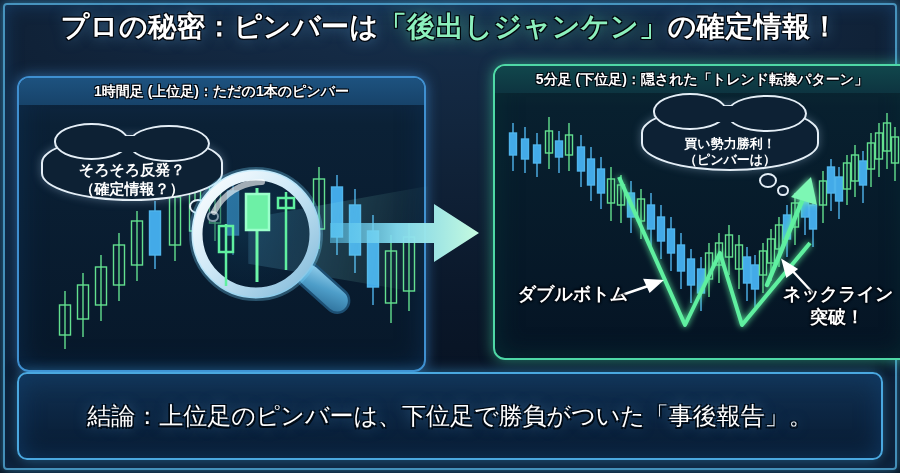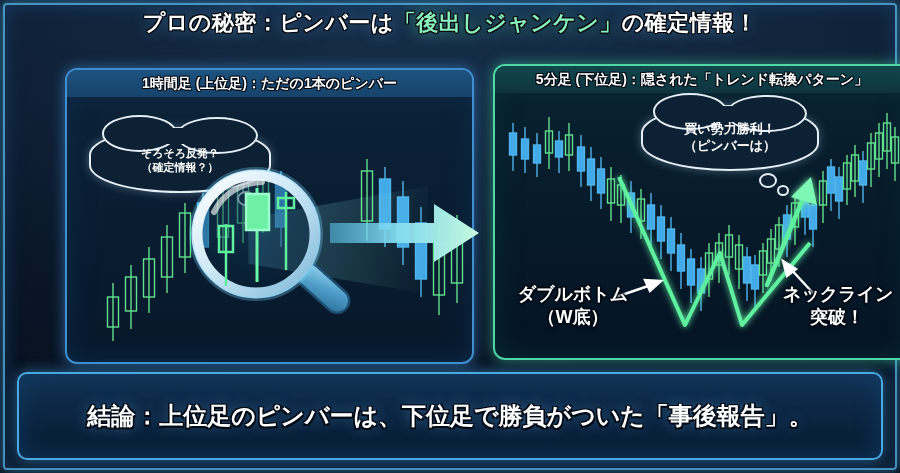--- a/index.html
+++ b/index.html
@@ -12,34 +12,33 @@
   }
   
   #outer-frame{
     position:absolute;inset:3px;border:2px solid rgba(90,185,235,.75);
     border-radius:4px;box-shadow:0 0 12px rgba(80,190,240,.55),inset 0 0 18px rgba(30,90,150,.45);
     pointer-events:none;
   }
   
   #title{
     position:absolute;left:0;top:8px;width:900px;text-align:center;
-    font-size:22px;font-weight:bold;letter-spacing:.5px;white-space:nowrap;
+    font-size:28px;font-weight:bold;letter-spacing:.5px;white-space:nowrap;
     color:#ffffff;
     text-shadow:0 0 2px #000,1px 1px 0 #02070f,-1px 1px 0 #02070f,1px -1px 0 #02070f,-1px -1px 0 #02070f,0 0 14px rgba(120,200,255,.55);
   }
   #title .hl{color:#8cf0bd;text-shadow:0 0 2px #000,1px 1px 0 #02070f,-1px 1px 0 #02070f,1px -1px 0 #02070f,-1px -1px 0 #02070f,0 0 16px rgba(100,240,180,.75);}
 
   
   .panel{position:absolute;border-radius:12px;overflow:hidden;}
   #panel-left{
-    left:17px;top:68px;width:405px;height:292px;
+    left:17px;top:76px;width:405px;height:292px;
     background:linear-gradient(180deg,#0f2a47 0%,#0b2136 16%,#07182a 100%);
     border:2.5px solid #3f8fd0;
     box-shadow:0 0 14px rgba(70,150,225,.6),inset 0 0 26px rgba(12,45,80,.8);
-    margin-left:48px;
   }
   #panel-right{
     left:469px;top:64px;width:414px;height:292px;
     background:linear-gradient(180deg,#0d2e35 0%,#08202f 14%,#051424 100%);
     border:2.5px solid #4fd8a6;
     box-shadow:0 0 14px rgba(70,225,170,.55),inset 0 0 26px rgba(8,50,55,.8);
     margin-left:24px;
   }
   .panel-head{
     height:27px;line-height:27px;text-align:center;
@@ -48,21 +47,21 @@
   }
   #panel-left .panel-head{background:linear-gradient(180deg,#1d527f 0%,#17436a 100%);}
   #panel-right .panel-head{background:linear-gradient(180deg,#11474c 0%,#0d3440 100%);}
   .panel-body{position:relative;width:100%;height:263px;}
 
   
   .bubble{position:absolute;}
   .bubble .cloud{
     position:relative;background:#0d2134;border:2.5px solid #e4eef6;border-radius:50%/42%;
     box-shadow:0 0 10px rgba(180,215,245,.35);
-    display:flex;align-items:center;justify-content:center;
+    display:flex;align-items:flex-end;justify-content:center;
   }
   .bubble .cloud::before,.bubble .cloud::after{
     content:"";position:absolute;background:#0d2134;border:2.5px solid #e4eef6;border-radius:50%;
   }
   .bubble .cloud::before{width:40%;height:52%;left:6%;top:-22%;}
   .bubble .cloud::after{width:44%;height:54%;right:6%;top:-20%;}
   .bubble .txt{position:relative;z-index:3;text-align:center;color:#fff;font-weight:bold;line-height:1.28;white-space:nowrap;}
   .bubble .mask{position:absolute;left:12%;right:12%;top:-2%;height:26%;background:#0d2134;z-index:2;}
   .dot{position:absolute;background:#0d2134;border:2.2px solid #e4eef6;border-radius:50%;}
 
@@ -83,21 +82,21 @@
 
   
   #conclusion{
     position:absolute;left:17px;top:372px;width:866px;height:88px;box-sizing:border-box;
     border-radius:10px;border:2.5px solid #4aa8e0;
     background:linear-gradient(180deg,#123354 0%,#0c2643 45%,#081b31 100%);
     box-shadow:0 0 14px rgba(70,170,235,.55),inset 0 0 24px rgba(16,60,105,.85);
     display:flex;flex-direction:column;align-items:center;justify-content:center;
   }
   #conclusion div{
-    color:#fff;font-weight:bold;font-size:24px;line-height:1.22;white-space:nowrap;
+    color:#fff;font-weight:normal;font-size:24px;line-height:1.22;white-space:nowrap;
     text-shadow:1.5px 1.5px 0 #010a14,-1.5px 1.5px 0 #010a14,1.5px -1.5px 0 #010a14,-1.5px -1.5px 0 #010a14,0 0 14px rgba(120,200,255,.5);
   }
 </style>
 </head>
 <body>
 
 <div id="outer-frame"></div>
 
 <div id="title">
   <span>プロの秘密：ピンバーは</span><span class="hl">「後出しジャンケン」</span><span>の確定情報！</span>
@@ -170,21 +169,21 @@
         </g>
         <g>
           <line x1="390" x2="390" y1="118" y2="206" stroke="#63e08f" stroke-width="1.4"></line>
           <rect x="384.5" y="132" width="11" height="54" stroke="#63e08f" stroke-width="1.4" fill="none"></rect>
         </g>
       </svg>
 
     <div class="bubble" style="left:22px;top:30px;width:178px;height:62px;">
       <div class="cloud" style="width:178px;height:62px;">
         <div class="mask"></div>
-        <div class="txt" style="font-size:11px;font-family:Liberation Serif, serif;">
+        <div class="txt" style="font-size:15px;font-family:Liberation Serif, serif;">
           <div>そろそろ反発？</div>
           <div>（確定情報？）</div>
         </div>
       </div>
       <div class="dot" style="width:14px;height:11px;left:148px;top:64px;"></div>
       <div class="dot" style="width:8px;height:7px;left:166px;top:76px;"></div>
     </div>
   </div>
 </div>
 
@@ -444,21 +443,20 @@
           <div>買い勢力勝利！</div>
           <div>（ピンバーは）</div>
         </div>
       </div>
       <div class="dot" style="width:14px;height:11px;left:118px;top:68px;"></div>
       <div class="dot" style="width:8px;height:7px;left:136px;top:80px;"></div>
     </div>
 
     <div class="rlabel" style="left:18px;top:190px;width:120px;">
       <div>ダブルボトム</div>
-      <div>（W底）</div>
     </div>
     <div class="rlabel" style="left:288px;top:190px;width:108px;">
       <div>ネックライン</div>
       <div>突破！</div>
     </div>
   </div>
 </div>
 
 <div id="conclusion">
   <div>結論：上位足のピンバーは、下位足で勝負がついた「事後報告」。</div>

